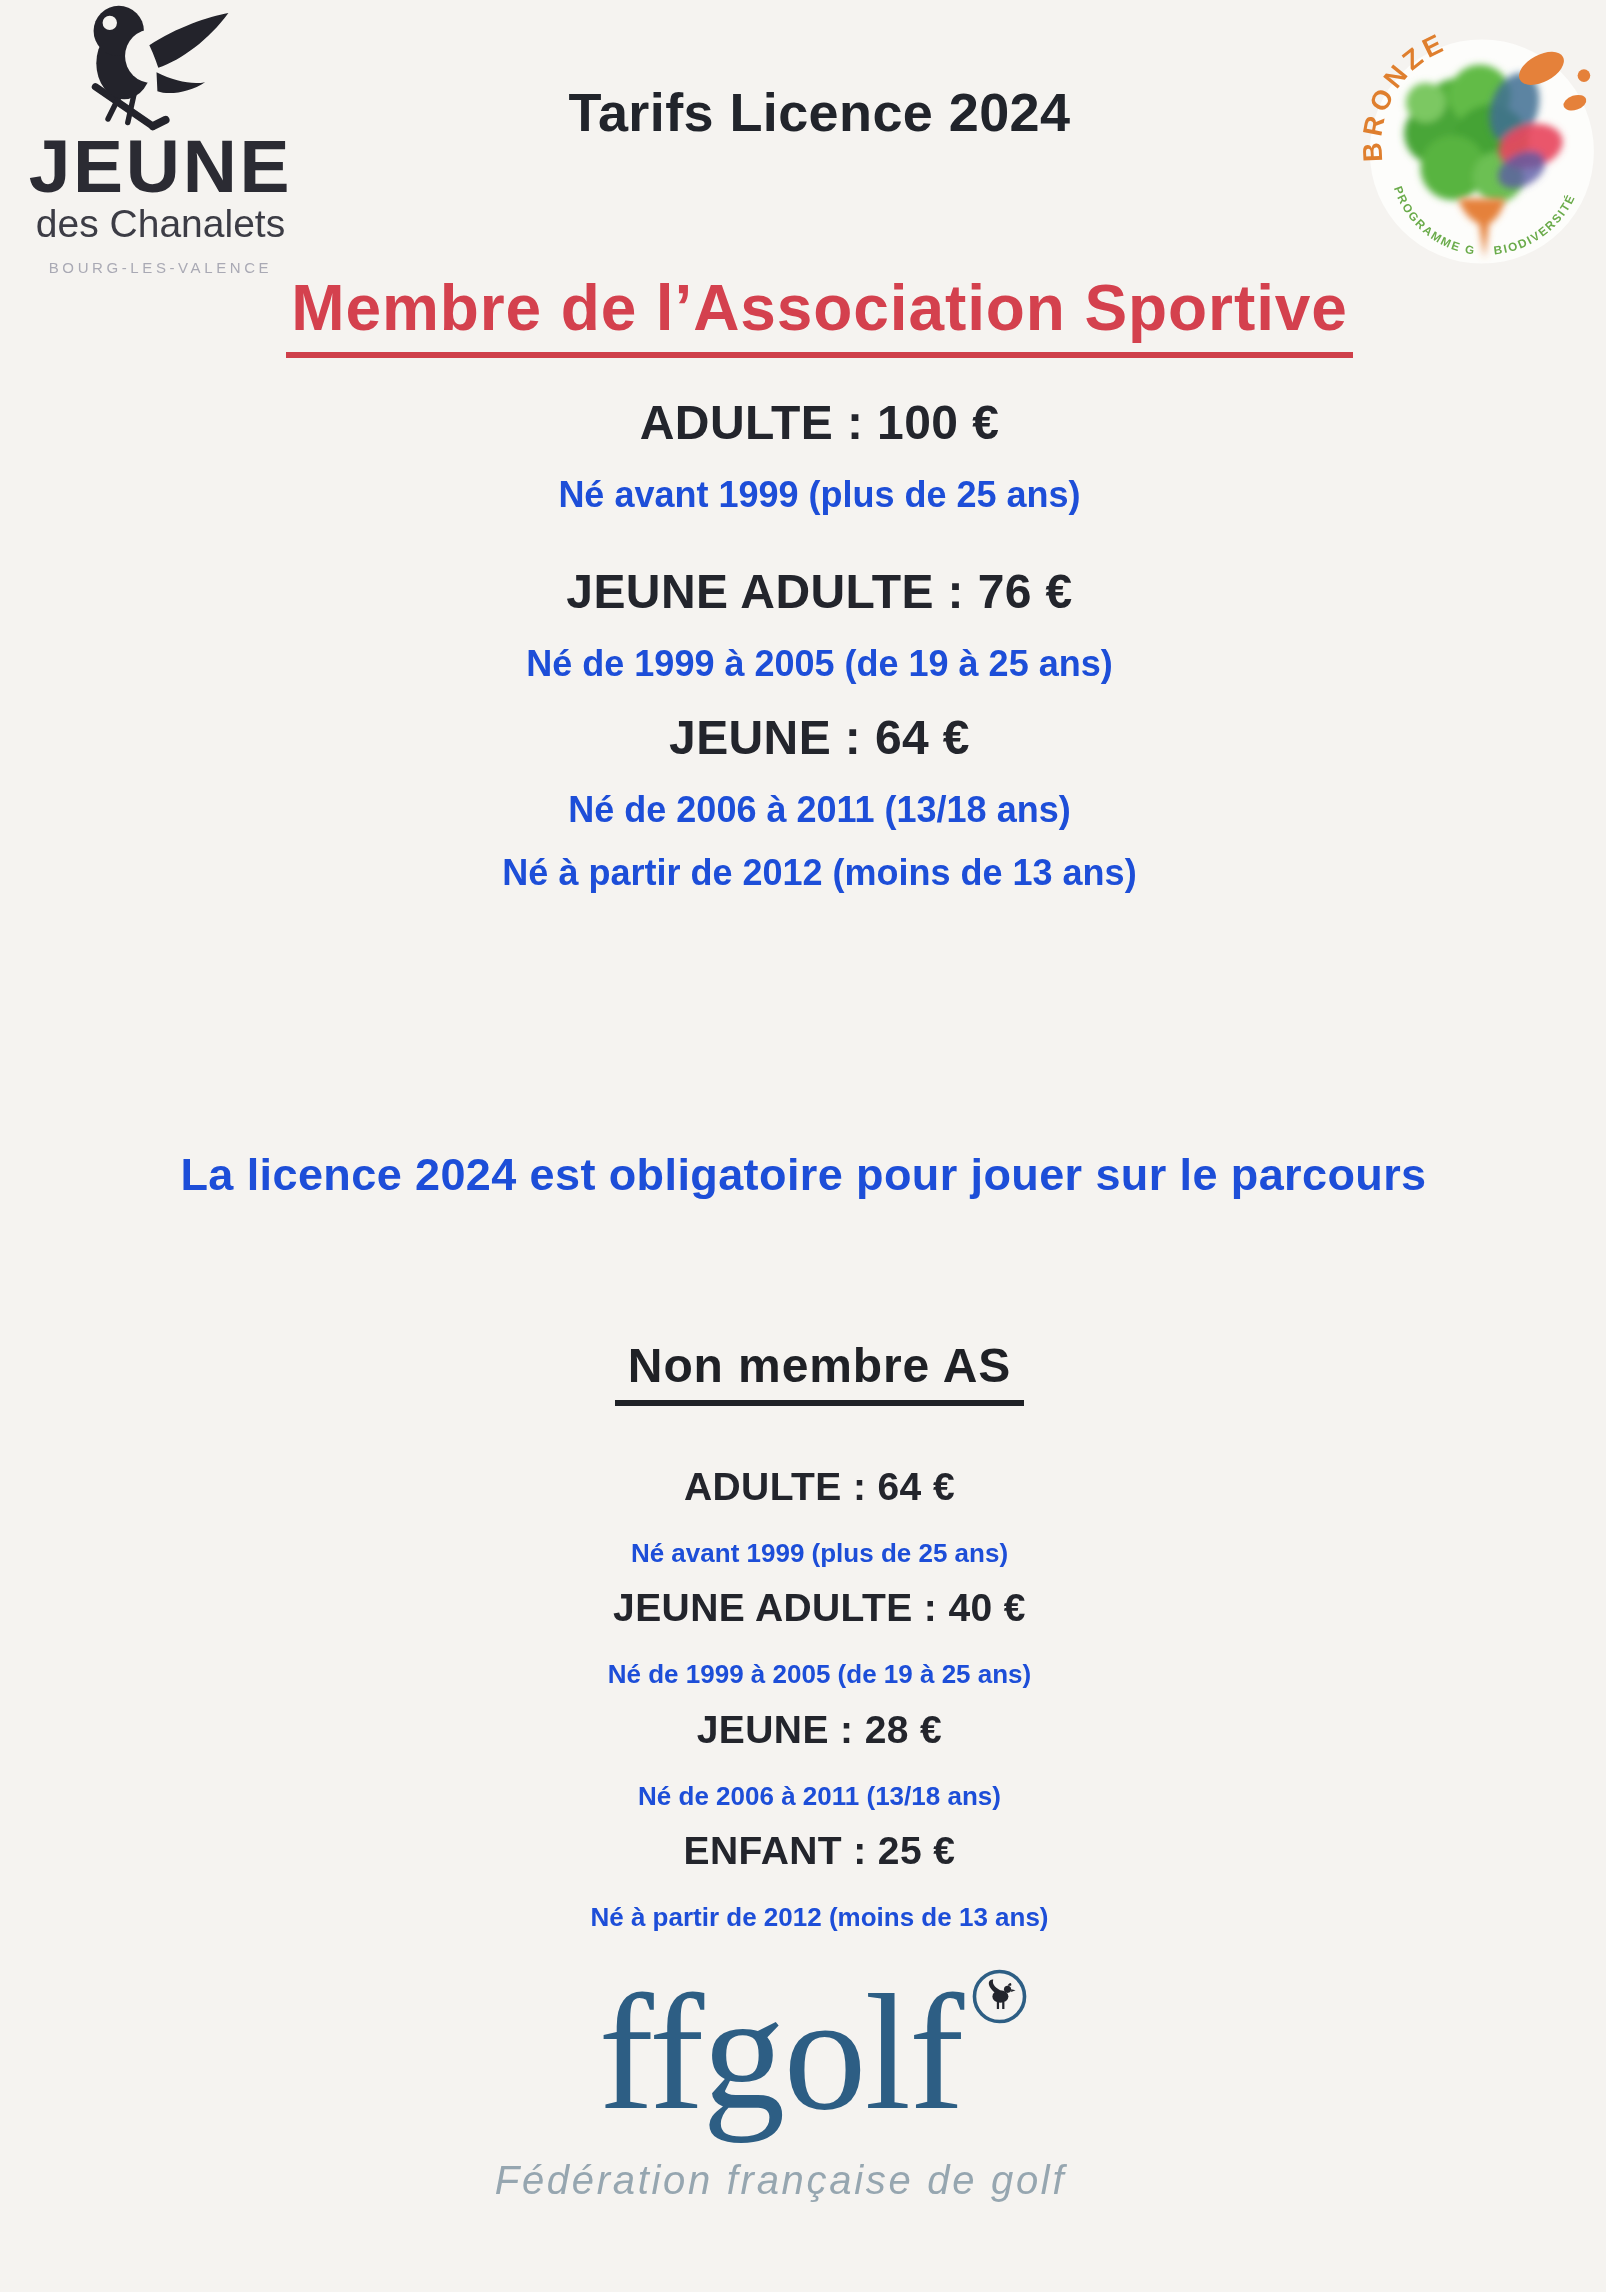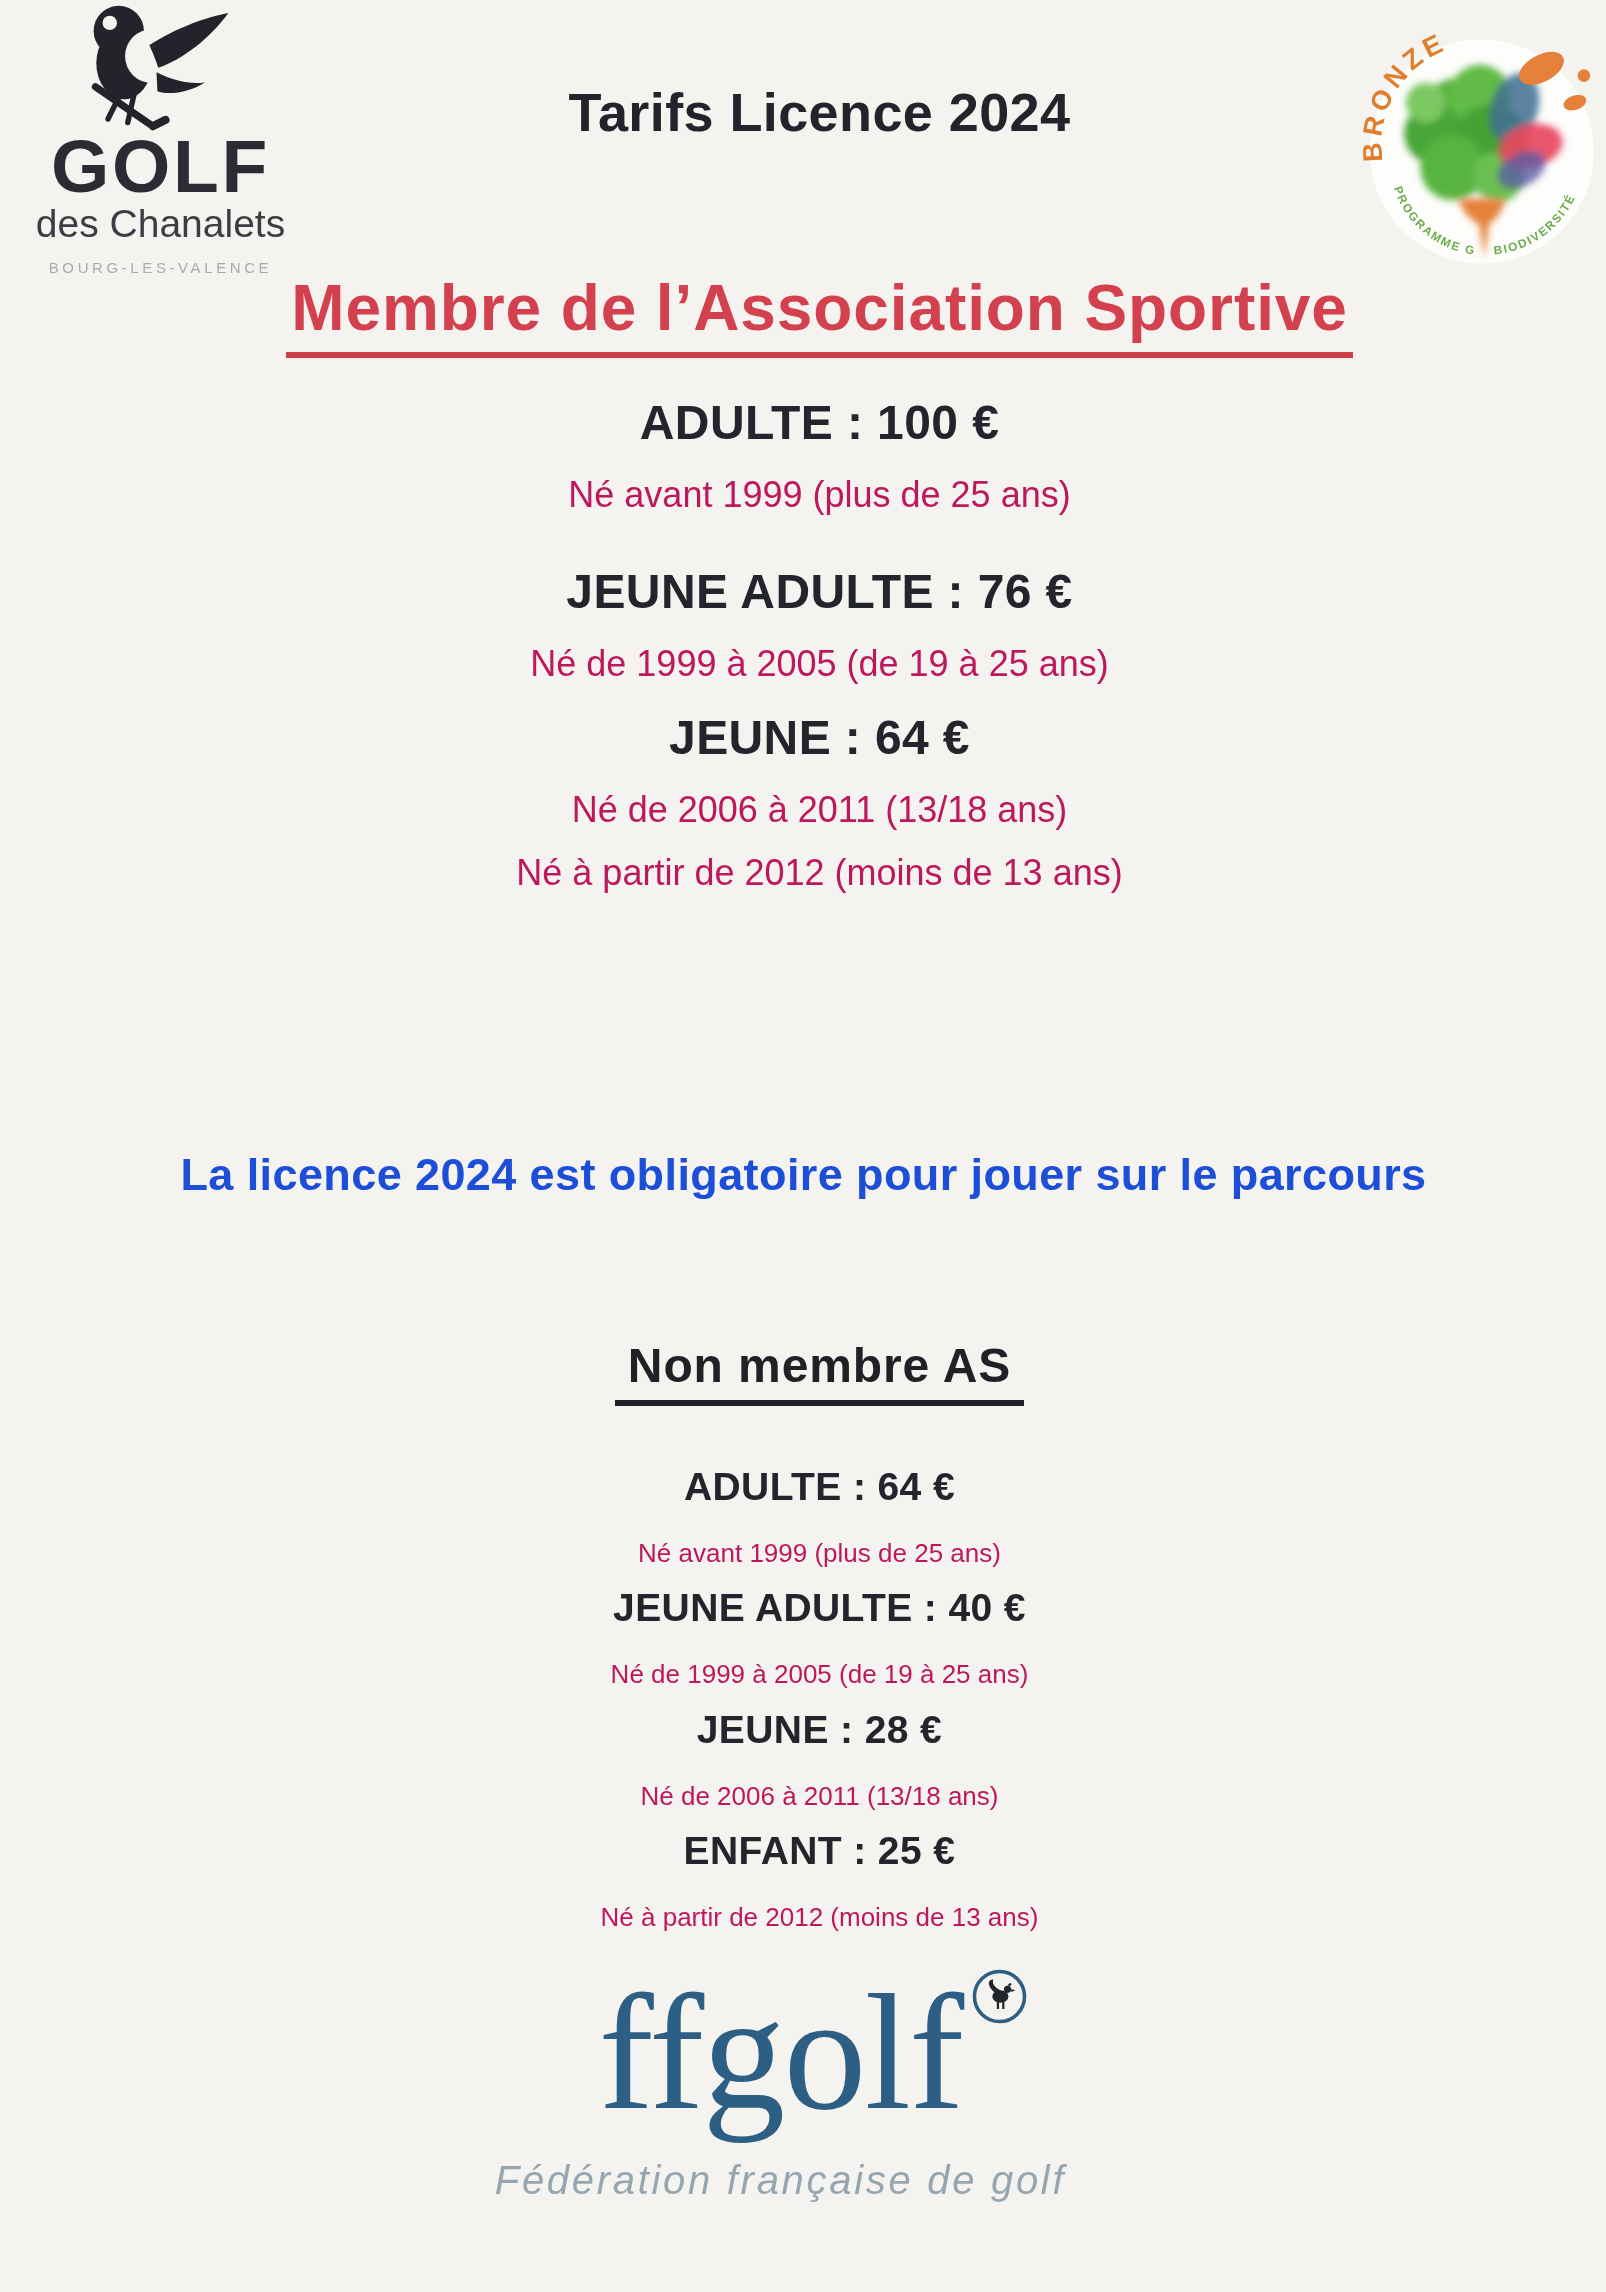--- a/index.html
+++ b/index.html
@@ -30,21 +30,21 @@
   .member-heading{display:inline-block;font-size:64px;font-weight:700;color:#d4414e;
     border-bottom:6.3px solid #cf3f4a;padding:0 5.4px 7.2px 5.4px;letter-spacing:0.9px;}
   .nonmember-heading-wrap{top:1338px;}
   .nonmember-heading{display:inline-block;font-size:48px;font-weight:700;color:#1f2126;
     border-bottom:6.3px solid #1f2126;padding:0 12.5px 7.2px 12.5px;letter-spacing:0.9px;text-align:center;}
   
   .price-list{position:absolute;left:0;right:0;display:flex;flex-direction:column;align-items:center;transform:translateX(16px);}
   .list-member{top:392px;}
   .list-nonmember{top:1463px;}
   .p-label{font-weight:700;color:#23252c;}
-  .p-detail{font-weight:400;color:#be185d;}
+  .p-detail{font-weight:700;color:#1d4ed8;}
   .list-member .p-label{font-size:48px;line-height:61px;margin-bottom:18px;letter-spacing:0.4px;}
   .list-member .p-detail{font-size:36px;line-height:47px;margin-bottom:18px;}
   .mb-xl{margin-bottom:43px !important;}
   .mb-md{margin-bottom:19.7px !important;}
   .mb-sm{margin-bottom:16px !important;}
   .list-nonmember .p-label{font-size:39px;line-height:48px;margin-bottom:24px;letter-spacing:0.4px;}
   .list-nonmember .p-detail{font-size:26px;line-height:36px;margin-bottom:13.4px;}
   
   .notice{position:absolute;left:0;right:0;top:1149px;text-align:center;
     font-size:45px;font-weight:700;color:#1d4ed8;letter-spacing:0.4px;}
@@ -75,21 +75,21 @@
       <circle cx="58" cy="30" r="28" fill="#23232b"></circle>
 
       <circle cx="95" cy="58" r="30" fill="#f5f3f0"></circle>
 
       <circle cx="48" cy="21" r="8" fill="#f5f3f0"></circle>
 
       <path d="M92,46 C122,26 158,14 180,10 C158,40 128,62 102,71 C99,62 95,52 92,46 Z" fill="#23232b"></path>
 
       <path d="M100,76 C120,86 140,90 154,87 C138,98 114,102 101,97 Z" fill="#23232b"></path>
     </svg>
-    <div class="club-name">GOLF</div>
+    <div class="club-name">JEUNE</div>
     <div class="club-sub">des Chanalets</div>
     <div class="club-city">BOURG-LES-VALENCE</div>
   </div>
 
   <div class="page-title">Tarifs Licence 2024</div>
 
   <div class="badge">
     <svg width="240" height="244" viewBox="0 0 260 270" aria-hidden="true">
       <defs>
         <filter id="fuzz" x="-30%" y="-30%" width="160%" height="160%">

